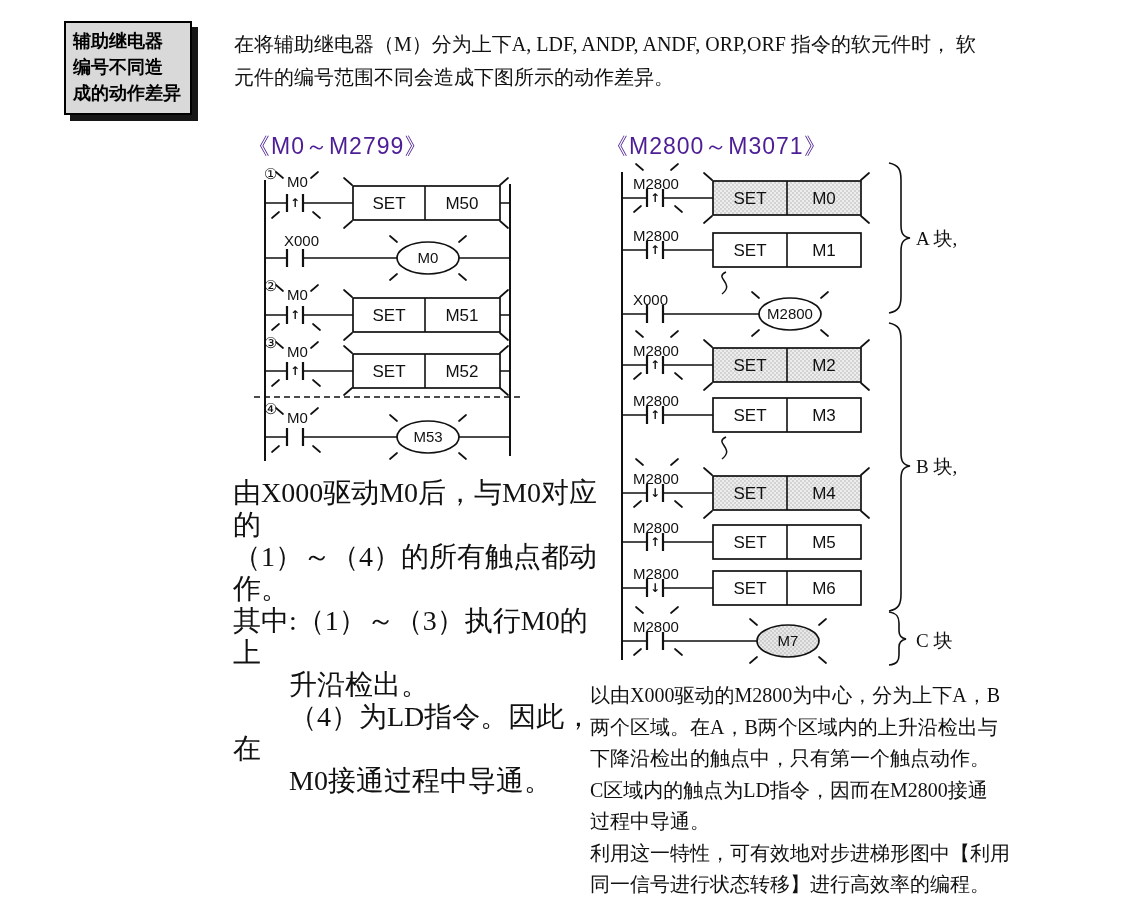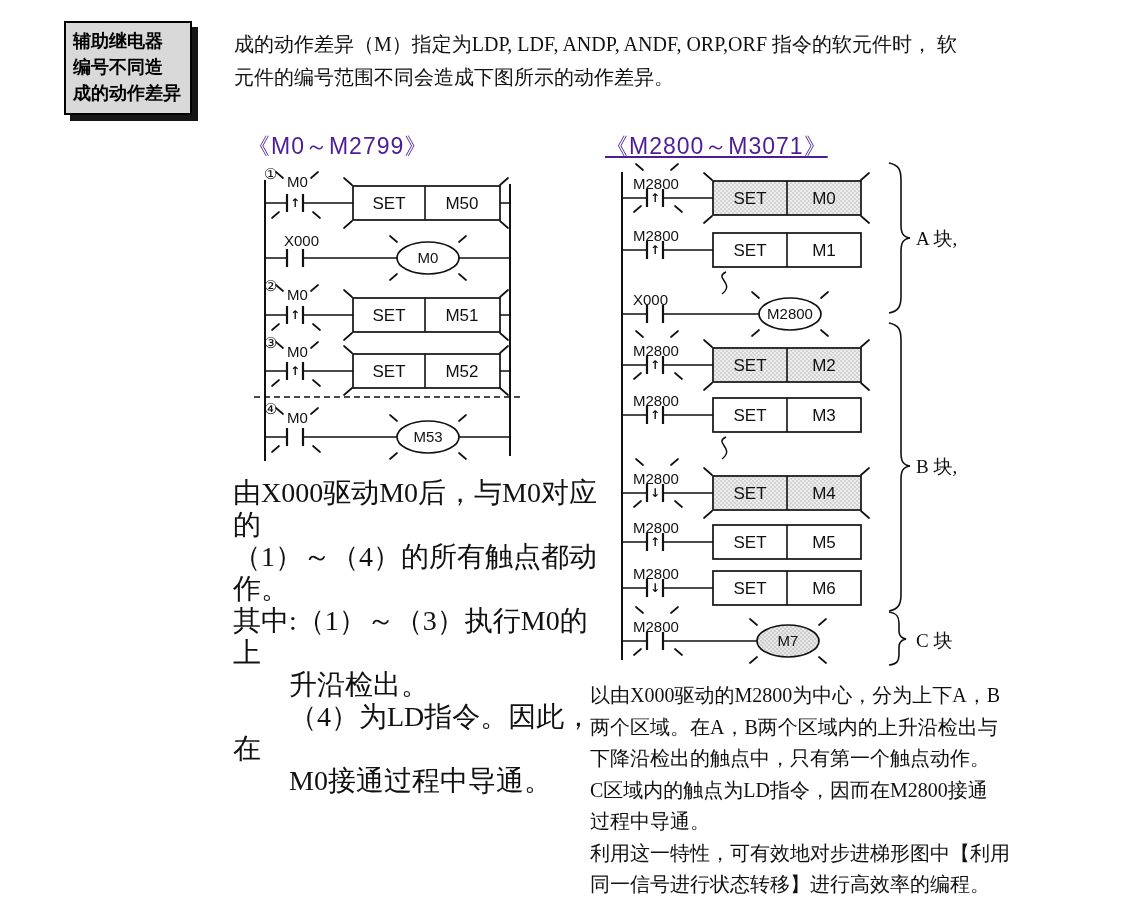--- a/index.html
+++ b/index.html
@@ -20,21 +20,21 @@
   
   .intro{position:absolute;left:234px;top:28px;width:885px;font-size:20px;line-height:33px;}
   .left-note{position:absolute;left:233px;top:477px;width:365px;font-size:28px;line-height:32px;}
   .right-note{position:absolute;left:590px;top:680px;width:550px;font-size:20px;line-height:31.5px;}
   
   .diag-title{
     position:absolute;font-family:"Liberation Sans",sans-serif;
     font-size:23px;letter-spacing:1px;color:#4c1d95;
   }
   .lt{left:247px;top:131px;}
-  .rt{left:605px;top:131px;text-decoration:underline;}
+  .rt{left:605px;top:131px;}
   
   svg{position:absolute;overflow:visible;}
   #left-ladder{left:240px;top:160px;}
   #right-ladder{left:610px;top:158px;}
   .wire{stroke:#111;stroke-width:1.6;fill:none;}
   .rail{stroke:#111;stroke-width:2;fill:none;}
   .bar{stroke:#111;stroke-width:2.2;fill:none;}
   .opbox{fill:#ffffff;stroke:#111;stroke-width:1.7;}
   .opbox.shaded{fill:url(#stip);}
   .coil{fill:#ffffff;stroke:#111;stroke-width:1.7;}
@@ -53,21 +53,21 @@
 </style>
 </head>
 <body>
 
 <div class="page">
 
   <div class="side-box pre">辅助继电器
 编号不同造
 成的动作差异</div>
 
-  <div class="intro pre">成的动作差异（M）指定为LDP, LDF, ANDP, ANDF, ORP,ORF 指令的软元件时， 软
+  <div class="intro pre">在将辅助继电器（M）分为上下A, LDF, ANDP, ANDF, ORP,ORF 指令的软元件时， 软
 元件的编号范围不同会造成下图所示的动作差异。</div>
 
   <div class="diag-title lt">《M0～M2799》</div>
   <div class="diag-title rt">《M2800～M3071》</div>
 
   <svg id="left-ladder" width="300" height="310" viewBox="0 0 300 310">
     <line class="rail" x1="25" y1="20" x2="25" y2="301"></line>
     <line class="rail" x1="270" y1="24" x2="270" y2="296"></line>
 
     <g>

